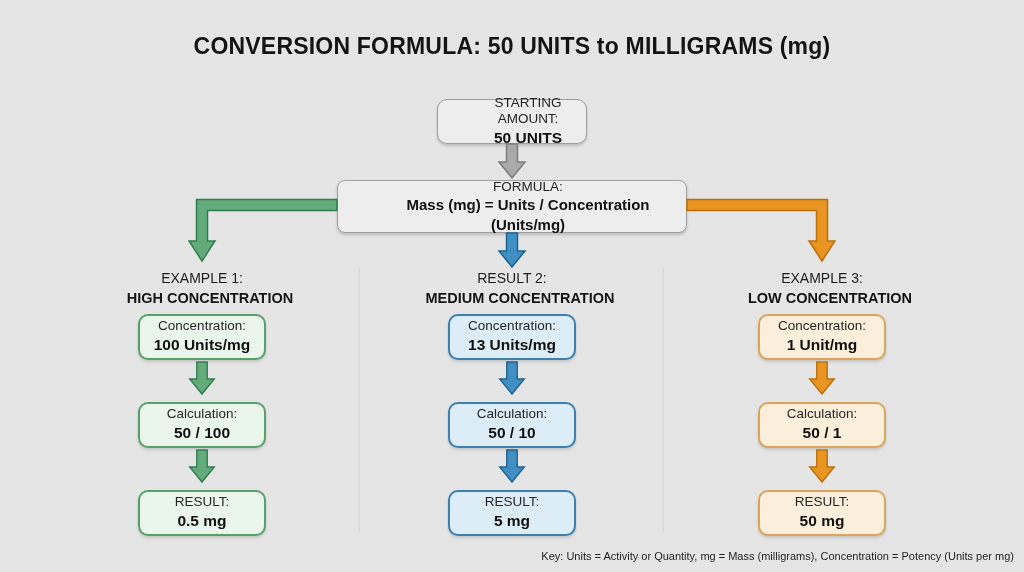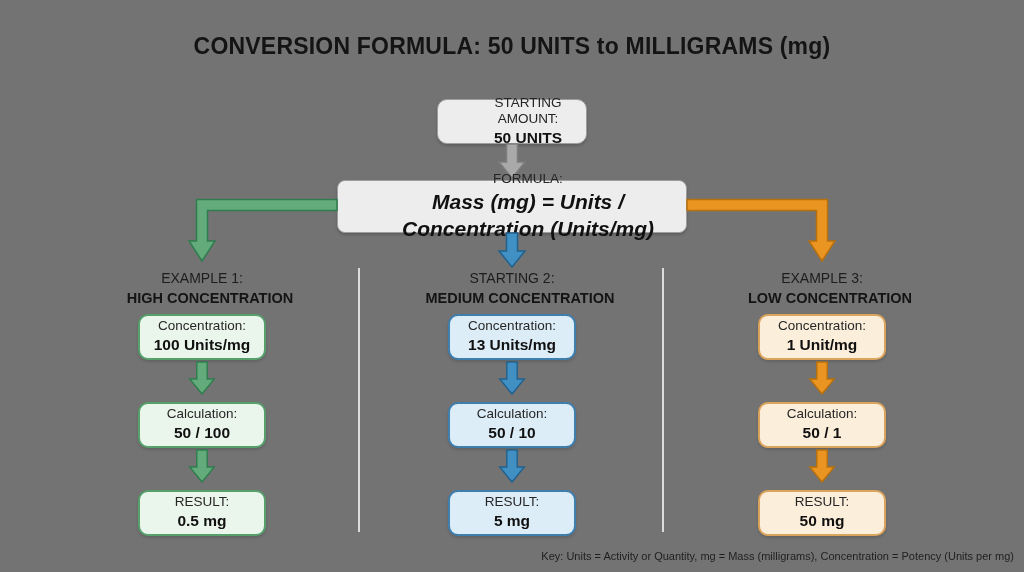--- a/index.html
+++ b/index.html
@@ -1,20 +1,20 @@
 <!DOCTYPE html>
 <html style="--text: #1c1c1c; --divider: #dcdcdc; --gray-box-fill: #ededed; --gray-box-stroke: #9e9e9e; --gray-arrow-fill: #a9a9a9; --gray-arrow-stroke: #7d7d7d; --green-arrow-fill: #63ab7b; --green-arrow-stroke: #2f7d4f; --green-box-fill: #eaf5ec; --green-box-stroke: #57a06b; --blue-arrow-fill: #4090c4; --blue-arrow-stroke: #21618e; --blue-box-fill: #ddedf7; --blue-box-stroke: #3e7fae; --orange-arrow-fill: #ea9521; --orange-arrow-stroke: #b8700d; --orange-box-fill: #fbeeda; --orange-box-stroke: #dba45c;"><head>
 <meta charset="utf-8">
 <style>
   html, body { margin: 0; padding: 0; background: #ffffff; }
   .stage {
     position: relative;
     width: 1024px;
     height: 572px;
-    background: #737373;
+    background: #e5e5e5;
     font-family: "Liberation Sans", sans-serif;
     color: var(--text, #1c1c1c);
     overflow: hidden;
   }
   .title {
     position: absolute;
     top: 33px;
     left: 0;
     width: 100%;
     margin: 0;
@@ -37,21 +37,21 @@
   }
   .node .nlabel { font-size: 13.5px; font-weight: 400; color: #252525; line-height: 1.25; }
   .node .nvalue { font-size: 15.5px; font-weight: 700; color: #111111; line-height: 1.3; }
   .node.gray {
     background: var(--gray-box-fill);
     border: 1.5px solid var(--gray-box-stroke);
     padding-left: 32px;
   }
   .start-node { left: 437px; top: 99px; width: 150px; height: 45px; }
   .formula-node { left: 337px; top: 180px; width: 350px; height: 53px; border-radius: 8px; }
-  .formula-node .nvalue { font-size: 21px; font-style: italic; }
+  .formula-node .nvalue { font-size: 15px; }
 
   .arrow-svg { position: absolute; display: block; }
 
   .divider {
     position: absolute;
     top: 268px;
     width: 2px;
     height: 264px;
     background: var(--divider, #dcdcdc);
   }
@@ -154,21 +154,21 @@
     <svg class="flow-arrow" width="30" height="34" viewBox="0 0 30 36">
       <polygon points="9.5,1 20.5,1 20.5,19 28,19 15,35 2,19 9.5,19" style="fill:var(--green-arrow-fill); stroke:var(--green-arrow-stroke); stroke-width:1.5;" stroke-linejoin="miter"></polygon>
     </svg>
     <div class="cbox">
       <div class="nlabel">RESULT:</div>
       <div class="nvalue">0.5 mg</div>
     </div>
   </div>
 
   <div class="column c2 blue">
-    <div class="col-h1">STARTING 2:</div>
+    <div class="col-h1">RESULT 2:</div>
     <div class="col-h2">MEDIUM CONCENTRATION</div>
     <div class="cbox">
       <div class="nlabel">Concentration:</div>
       <div class="nvalue">13 Units/mg</div>
     </div>
     <svg class="flow-arrow" width="30" height="34" viewBox="0 0 30 36">
       <polygon points="9.5,1 20.5,1 20.5,19 28,19 15,35 2,19 9.5,19" style="fill:var(--blue-arrow-fill); stroke:var(--blue-arrow-stroke); stroke-width:1.5;" stroke-linejoin="miter"></polygon>
     </svg>
     <div class="cbox">
       <div class="nlabel">Calculation:</div>

